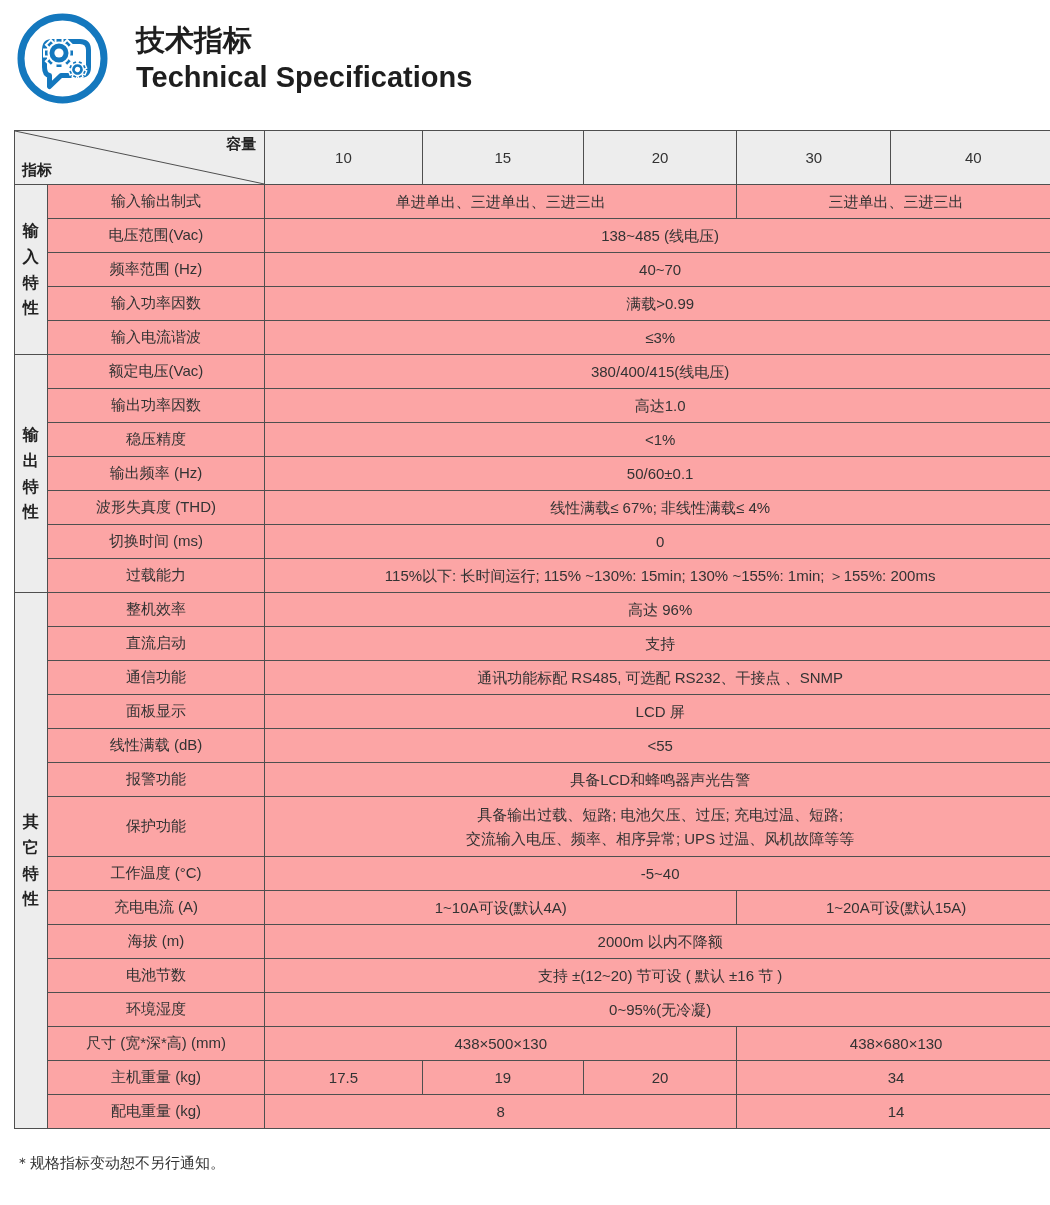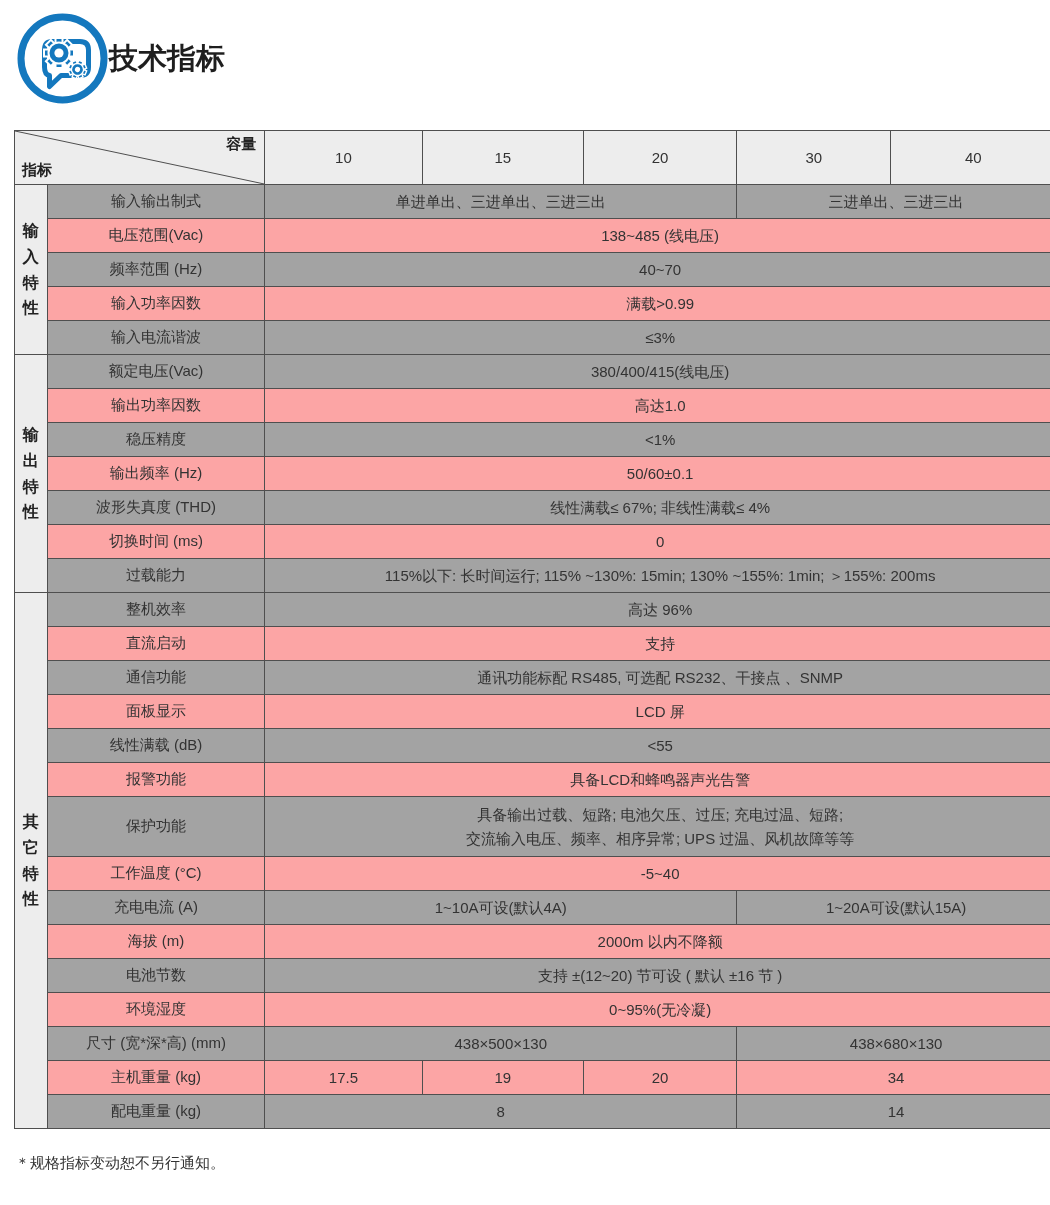--- a/index.html
+++ b/index.html
@@ -5,21 +5,21 @@
   * { box-sizing: border-box; }
   html,body { margin:0; padding:0; }
   body {
     width:1050px; height:1205px; background:#ffffff; overflow:hidden;
     font-family:"Liberation Sans","DejaVu Sans",sans-serif;
     color:#333;
   }
   
   .page-header { display:flex; align-items:center; padding:12px 0 0 16px; }
   .hdr-icon { width:93px; height:93px; flex:0 0 auto; }
-  .hdr-titles { }
+  .hdr-titles { margin-left:27px; }
   .title-zh { font-size:29px; font-weight:700; color:#1e1e1e; line-height:1.25; }
   .title-en { font-size:29px; font-weight:700; color:#1e1e1e; line-height:1.25; }
   
   table.spec {
     border-collapse:collapse; table-layout:fixed;
     width:1042px; margin:25px 0 0 14px;
   }
   .spec td, .spec th {
     border:1px solid #4f4f4f; text-align:center; vertical-align:middle;
     font-size:15px; font-weight:400; color:#333; padding:2px 4px; height:34px;
@@ -31,21 +31,21 @@
   .corner { position:relative; padding:0; }
   .corner svg.diag { position:absolute; inset:0; width:100%; height:100%; }
   .corner .c-top { position:absolute; top:4px; right:8px; font-size:15px; font-weight:600; color:#222; }
   .corner .c-bottom { position:absolute; bottom:4px; left:7px; font-size:15px; font-weight:600; color:#222;margin-top:24px; }
   
   td.group-cell {
     background:#ededed; font-weight:700; font-size:16px; color:#222;
     white-space:pre-line; line-height:1.62; padding:4px 0;
   }
   
-  td.even { background:#a3a3a3; }
+  td.even { background:#fca5a5; }
   td.odd  { background:#fca5a5; }
   td.spec-value { white-space:pre-line; line-height:1.55; }
   tr.tall td { height:60px; }
   
   .footnote { margin:25px 0 0 15px; font-size:15px; color:#333; }
 </style>
 </head>
 <body>
 
 <div class="page-header">
@@ -70,20 +70,21 @@
           <rect x="-2.2" y="-9" width="4.4" height="18" transform="rotate(90)"></rect>
           <rect x="-2.2" y="-9" width="4.4" height="18" transform="rotate(135)"></rect>
         </g>
         <circle r="6" fill="#1478be" stroke="#ffffff" stroke-width="1.4"></circle>
         <circle r="2.6" fill="#ffffff"></circle>
       </g>
     </svg>
   </span>
   <div class="hdr-titles">
     <div class="title-zh">技术指标</div>
+    <div class="title-en">Technical Specifications</div>
   </div>
 </div>
 
 <table class="spec">
   <colgroup>
     <col style="width:32px">
       <col style="width:213px">
     <col style="width:154px">
       <col style="width:158px">
       <col style="width:150px">

